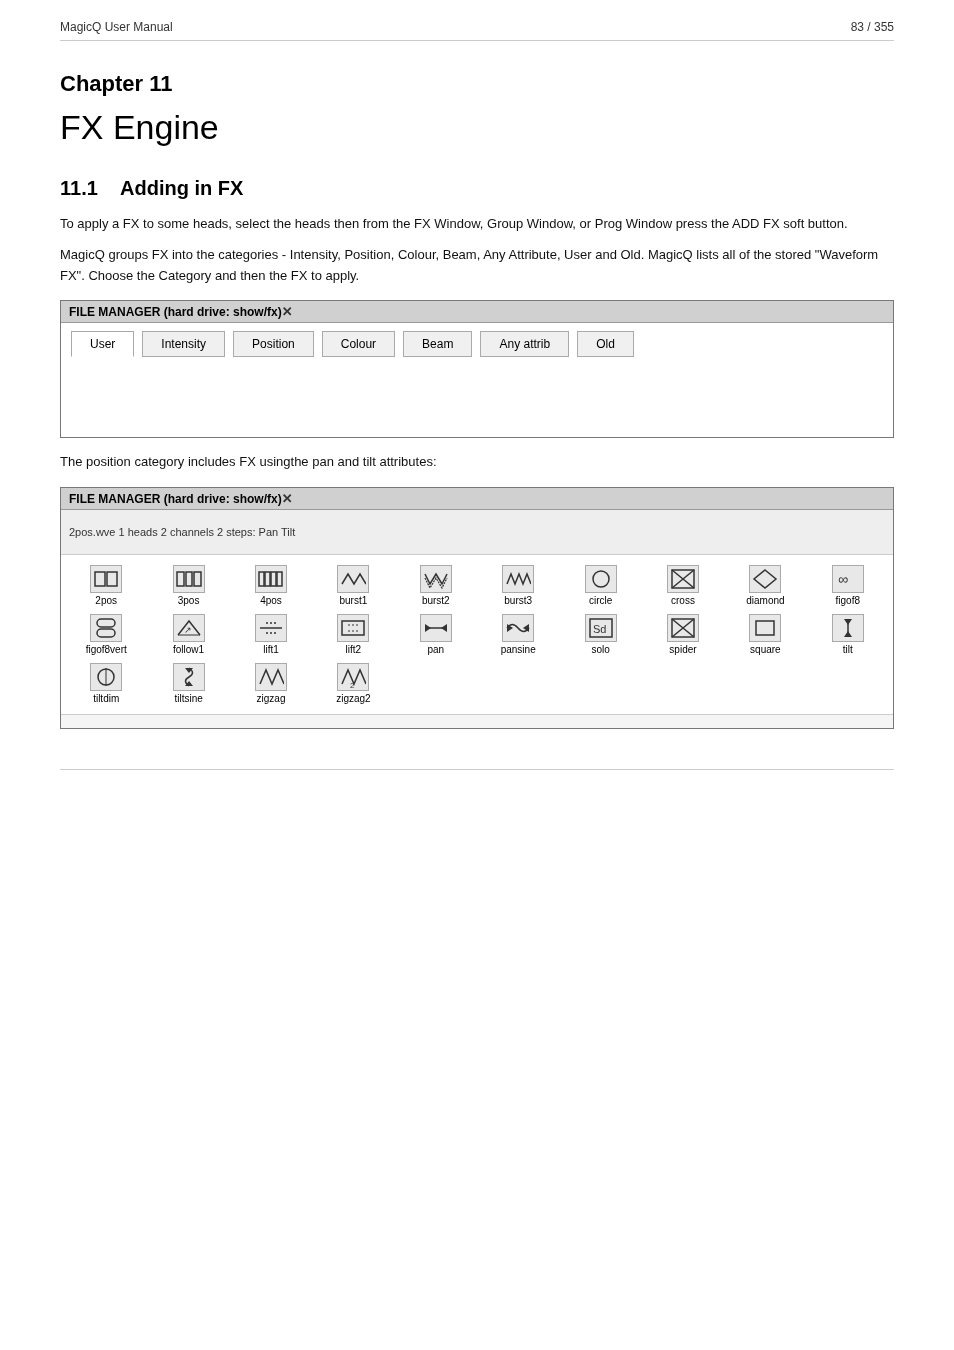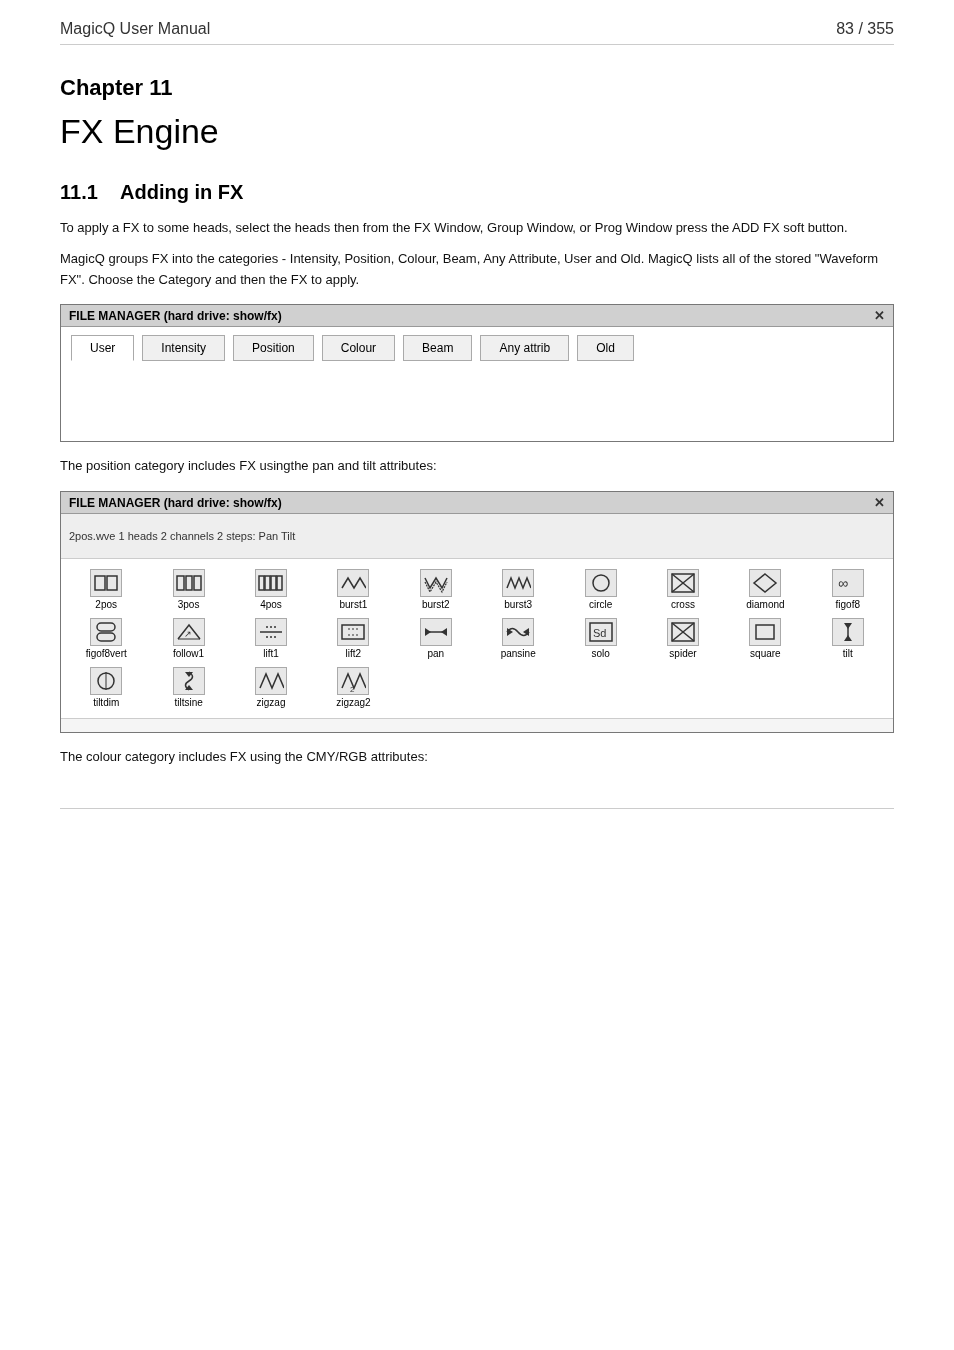--- a/index.html
+++ b/index.html
@@ -18,21 +18,21 @@
       padding: 20px 60px 40px 60px;
       position: relative;
     }
     .header-bar {
       display: flex;
       justify-content: space-between;
       align-items: flex-end;
       border-bottom: 1px solid #ccc;
       padding-bottom: 6px;
       margin-bottom: 30px;
-      font-size: 16px;
+      font-size: 12px;
       color: #333;
     }
     .chapter-label {
       font-size: 22px;
       font-weight: bold;
       margin-bottom: 11px;
       margin-top: 20px;
     }
     .chapter-title {
       font-size: 34px;
@@ -56,21 +56,21 @@
       margin: 14px 0;
       background: #fff;
     }
     .fm-title-bar {
       background: #d0d0d0;
       padding: 3px 8px;
       font-size: 12px;
       font-weight: bold;
       color: #000;
       display: flex;
-      justify-content: space-between;
+      justify-content: flex-start;
       align-items: center;
       border-bottom: 1px solid #999;
     }
     .fm-close {
       font-size: 13px;
       font-weight: bold;
       color: #333;
       cursor: pointer;
     }
     .fm-tabs {
@@ -408,16 +408,15 @@
               <polyline points="2,18 8,4 14,18 20,4 26,18" fill="none" stroke="#333" stroke-width="1.5"></polyline>
               <text x="10" y="22" font-size="8" fill="#333">2</text>
             </svg>
           </div>
           <div class="fm2-label">zigzag2</div>
         </div>
       </div>
     <div class="fm2-footer"></div>
   </div>
 
-  <p class="body-text">The colour category includes FX using the CMY/RGB attributes:</p>
 
   <div class="footer-line"></div>
 </div>
 
 </body></html>

